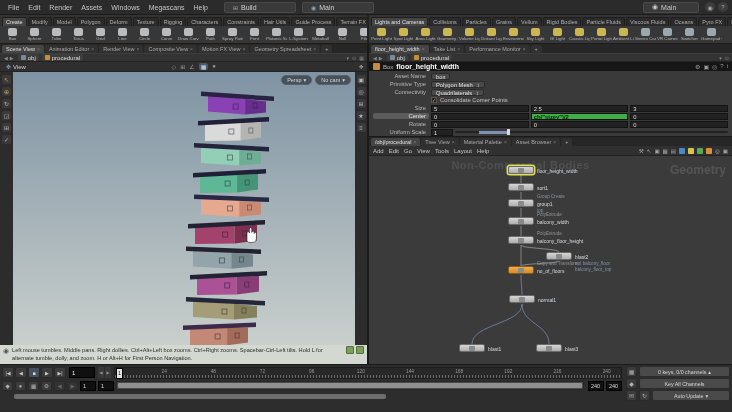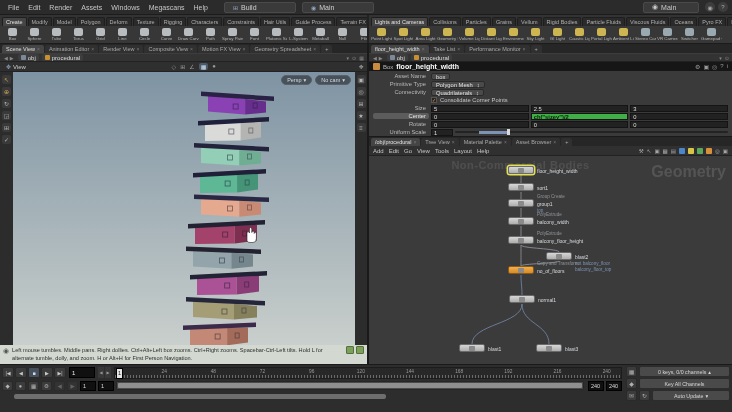--- a/index.html
+++ b/index.html
@@ -96,21 +96,21 @@
   .pvalue{width:22px;flex:0 0 auto;}
   
   .network{flex:1;display:flex;flex-direction:column;}
   .net-menus{height:10px;background:#303030;border-bottom:1px solid #222;display:flex;align-items:center;gap:5px;padding:0 4px;font-size:6px;color:#c5c5c5;}
   .net-menu-right{margin-left:auto;display:flex;gap:3px;align-items:center;}
   .net-menu-right span{font-size:5.5px;color:#a5a5a5;}
   .net-menu-right .sq{width:6px;height:6px;border-radius:1px;display:inline-block;}
   .net-canvas{flex:1;position:relative;background:#3b3b3b;overflow:hidden;}
   .nc-watermark{position:absolute;top:3px;left:0;right:60px;text-align:center;font-size:11px;font-weight:bold;
                 color:rgba(255,255,255,0.10);letter-spacing:.5px;}
-  .ctx-label{position:absolute;top:7px;right:6px;font-size:16px;font-weight:bold;color:rgba(255,255,255,0.13);}
+  .ctx-label{position:absolute;top:7px;right:6px;font-size:12px;font-weight:bold;color:rgba(255,255,255,0.13);}
   .net-wires{position:absolute;left:0;top:0;}
   .node{position:absolute;width:26px;}
   .node .body{height:8px;border-radius:2px;background:linear-gradient(#d6d6d6,#aeaeae);border:1px solid #6a6a6a;
               display:flex;align-items:center;justify-content:center;gap:1px;}
   .node .body .chip{width:6px;height:5px;border-radius:1px;padding:0;background:#8a8a8a;}
   .node.orange .body{background:linear-gradient(#f0b050,#d88a28);border-color:#8a5a14;}
   .node.selected .body{box-shadow:0 0 0 1.5px #e3df56;}
   .node .nname{position:absolute;left:29px;top:1.5px;font-size:5px;color:#d6dade;white-space:nowrap;}
   .node .ncomment{position:absolute;left:29px;top:-5px;font-size:4.6px;color:#8f9499;white-space:nowrap;}
   .node .ninfo{position:absolute;left:29px;top:9px;font-size:4.6px;color:#7e93b2;white-space:nowrap;line-height:1.2;}

